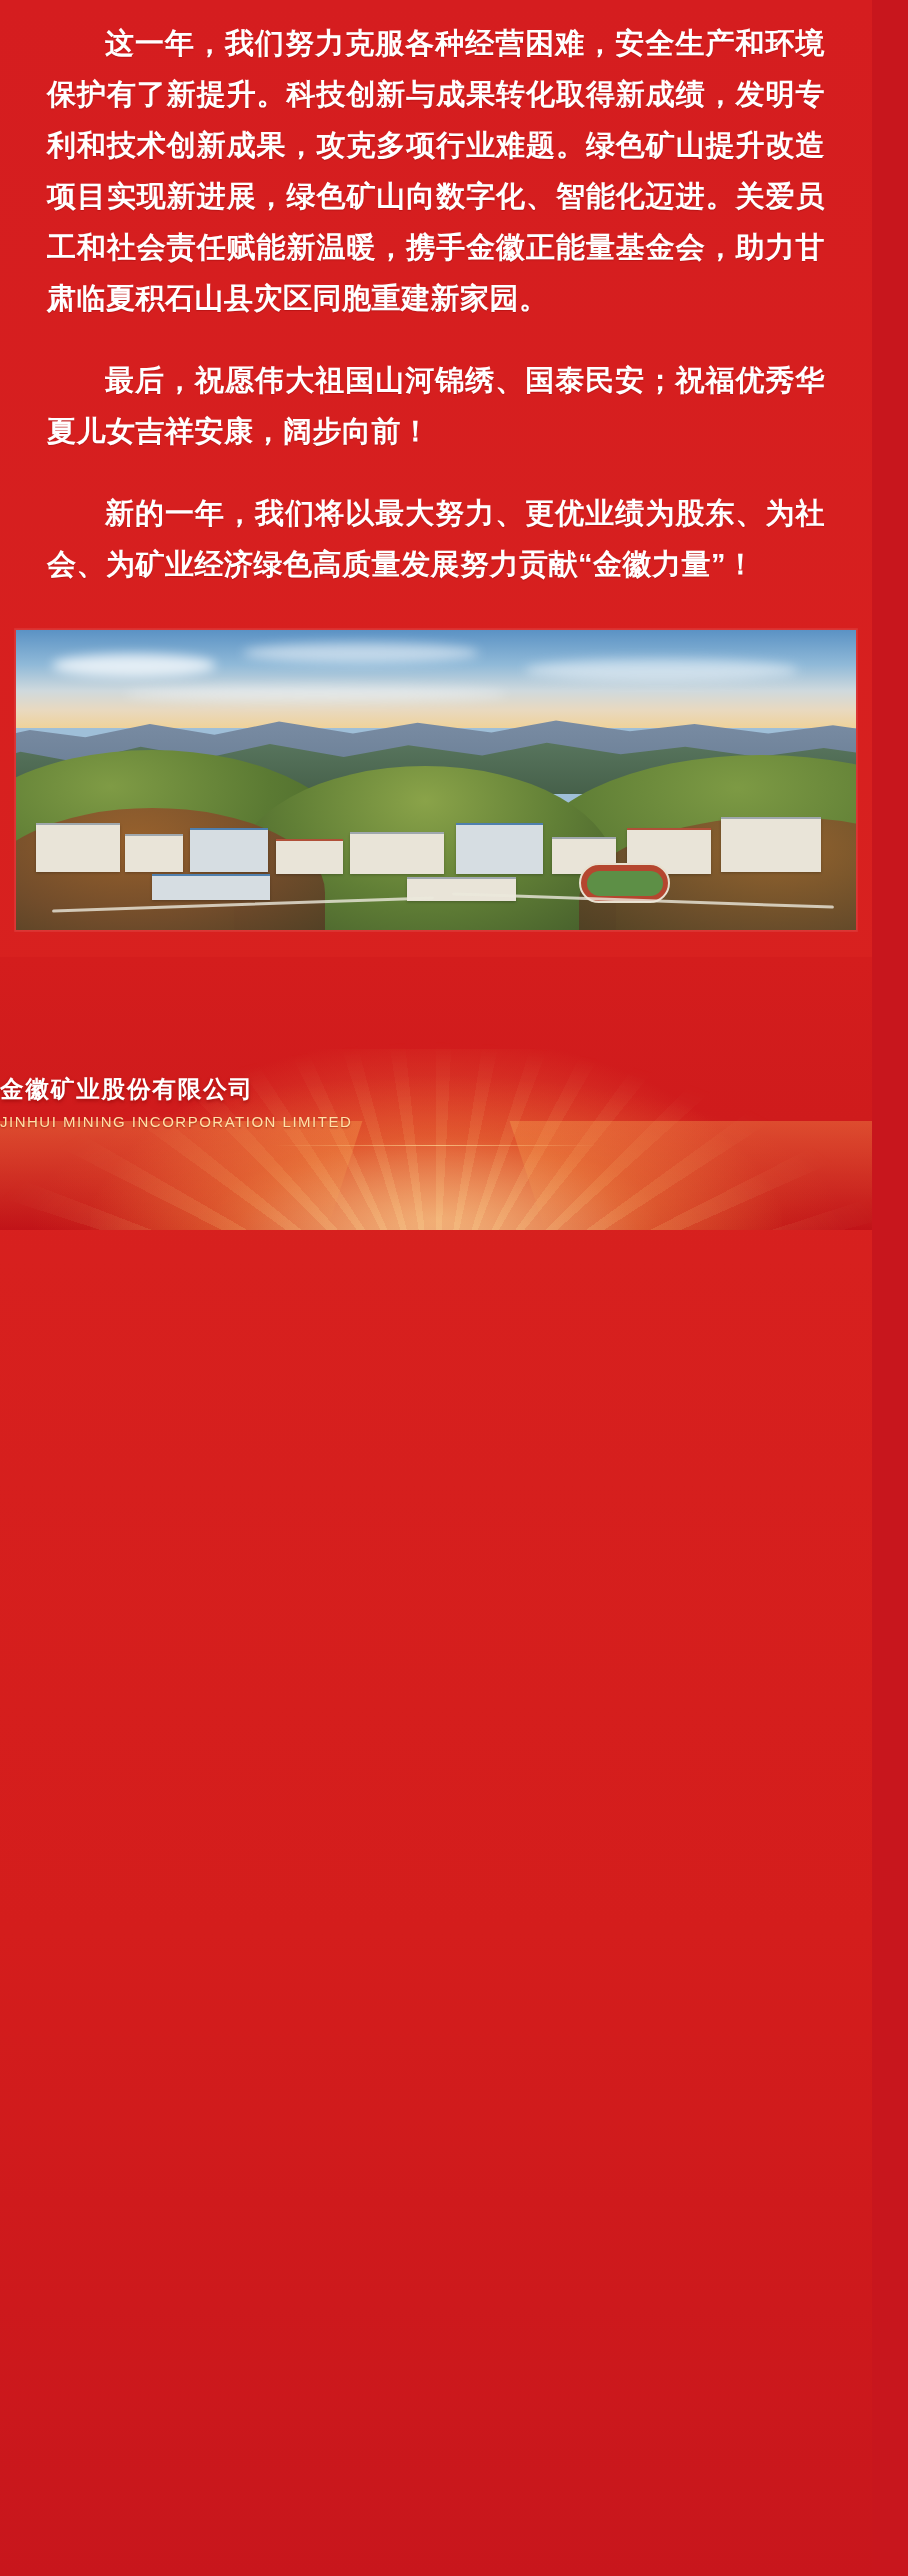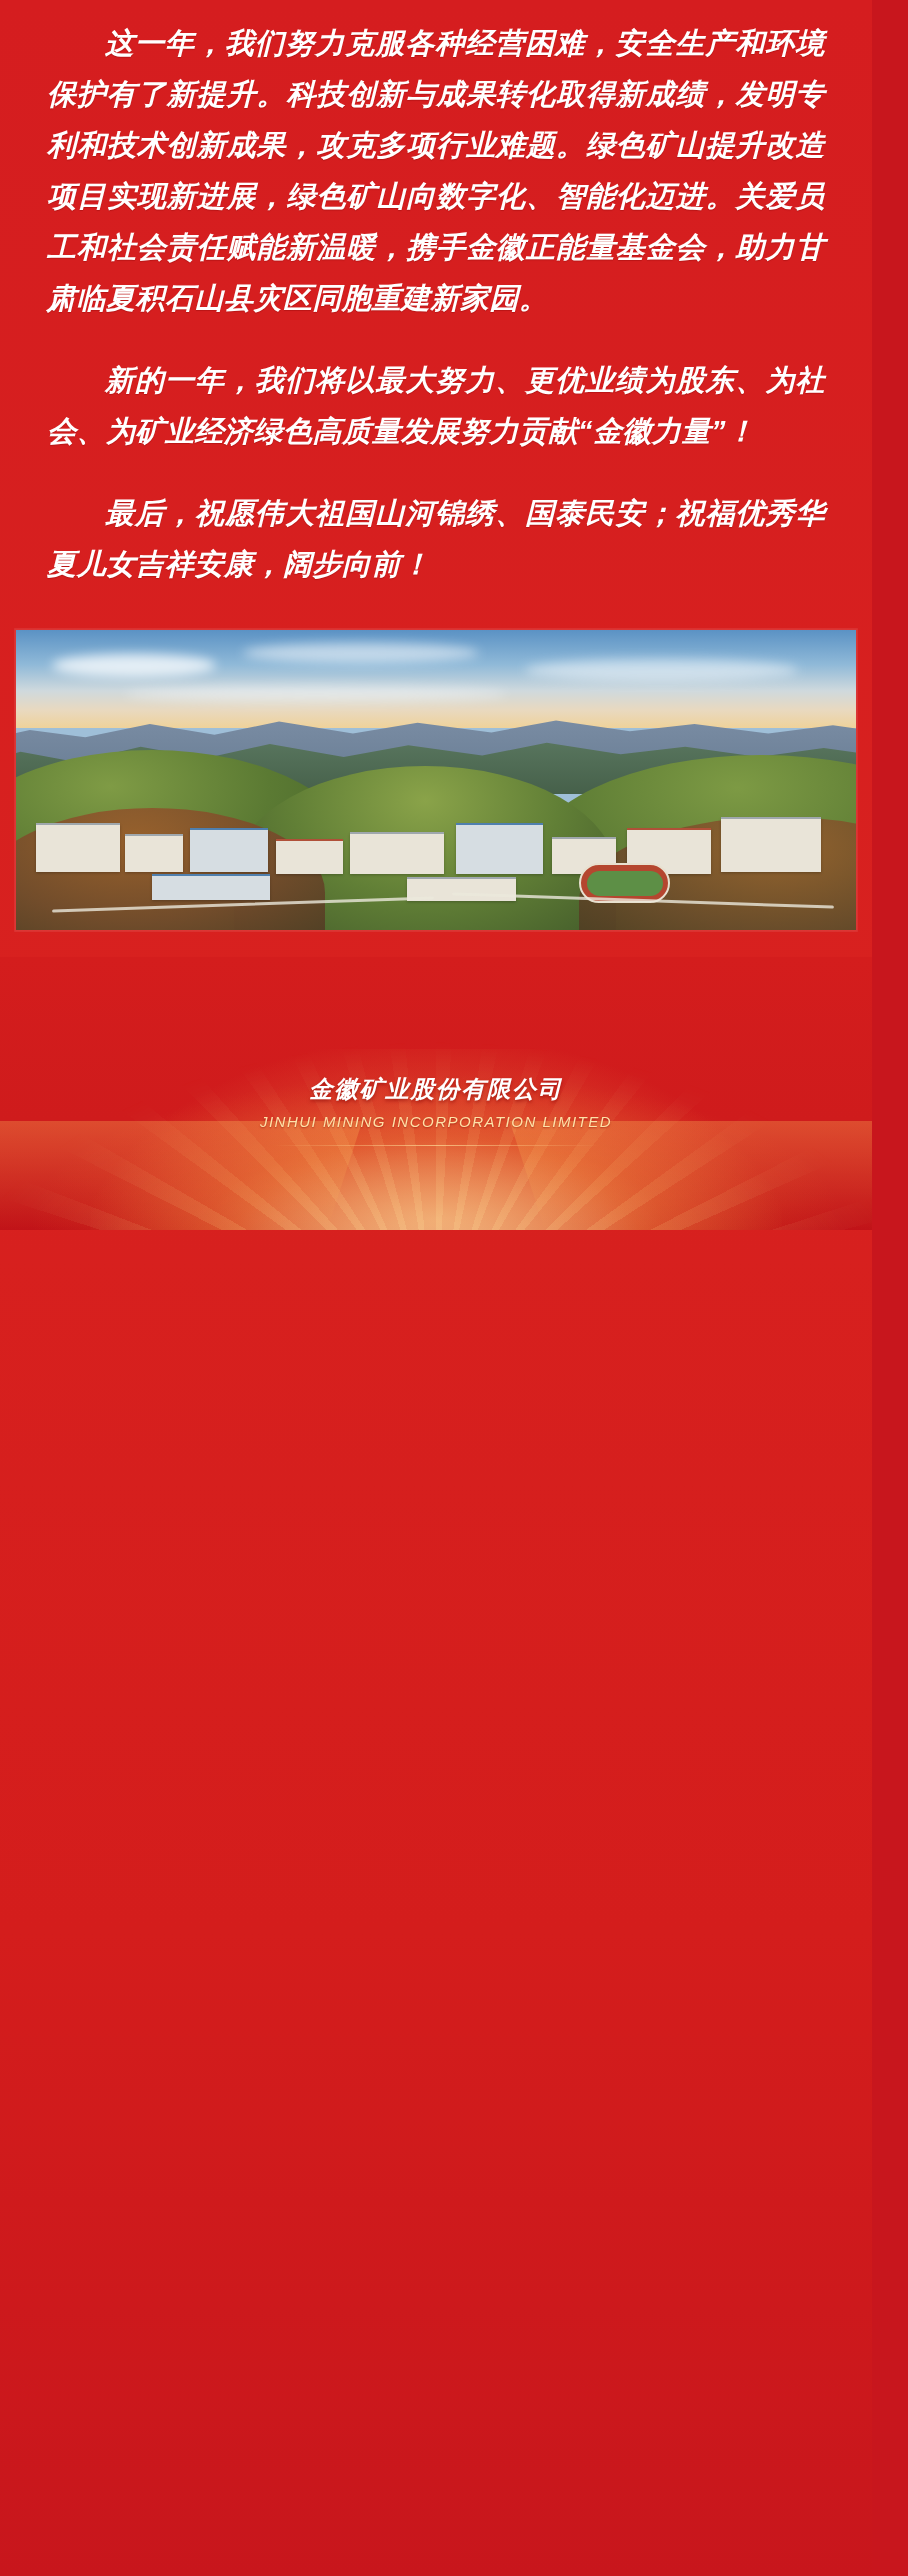--- a/index.html
+++ b/index.html
@@ -12,21 +12,20 @@
     min-height: 2576px;
     font-family: "Liberation Sans", sans-serif;
   }
   .page {
     position: relative;
     width: 872px;
     min-height: 2576px;
     background: #d81f21;
     background: linear-gradient(180deg, #d51d1f 0%, #d8211f 40%, #d41d1c 75%, #c8161c 100%);
     overflow: hidden;
-    font-style: italic;
   }
 
   
   .article {
     padding: 18px 47px 0 47px;
     box-sizing: border-box;
   }
   .para {
     color: #ffffff;
     font-size: 29px;
@@ -166,21 +165,21 @@
     height: 109px;
     background: linear-gradient(180deg, rgba(255,190,90,0.30), rgba(200,20,25,0.0));
     transform-origin: bottom center;
   }
   .rib-l { left: -55px; width: 382px; transform: skewX(-18deg); }
   .rib-r { right: -55px; width: 382px; transform: skewX(18deg); }
 
   .brand {
     position: relative;
     z-index: 3;
-    text-align: center;
+    text-align: left;
     padding-top: 116px;
   }
   .brand-cn {
     color: #ffffff;
     font-size: 23.6px;
     font-weight: 700;
     letter-spacing: 1.8px;
     text-shadow: 0 1.8px 3.6px rgba(130,0,0,0.55);
     margin: 0;
   }
@@ -198,22 +197,22 @@
     background: linear-gradient(90deg, rgba(255,220,150,0) 0%, rgba(255,220,150,0.7) 50%, rgba(255,220,150,0) 100%);
   }
 </style>
 </head>
 <body>
 
 <div class="page">
 
   <div class="article">
     <p class="para">这一年，我们努力克服各种经营困难，安全生产和环境保护有了新提升。科技创新与成果转化取得新成绩，发明专利和技术创新成果，攻克多项行业难题。绿色矿山提升改造项目实现新进展，绿色矿山向数字化、智能化迈进。关爱员工和社会责任赋能新温暖，携手金徽正能量基金会，助力甘肃临夏积石山县灾区同胞重建新家园。</p>
+    <p class="para">最后，祝愿伟大祖国山河锦绣、国泰民安；祝福优秀华夏儿女吉祥安康，阔步向前！</p>
     <p class="para">新的一年，我们将以最大努力、更优业绩为股东、为社会、为矿业经济绿色高质量发展努力贡献“金徽力量”！</p>
-    <p class="para">最后，祝愿伟大祖国山河锦绣、国泰民安；祝福优秀华夏儿女吉祥安康，阔步向前！</p>
   </div>
 
   <div class="photo-wrap">
     <div class="photo" aria-label="矿区厂房与秋色山峦全景照片">
       <div class="sky"></div>
       <div class="cloud c1"></div>
       <div class="cloud c2"></div>
       <div class="cloud c3"></div>
       <div class="cloud c4"></div>
 

